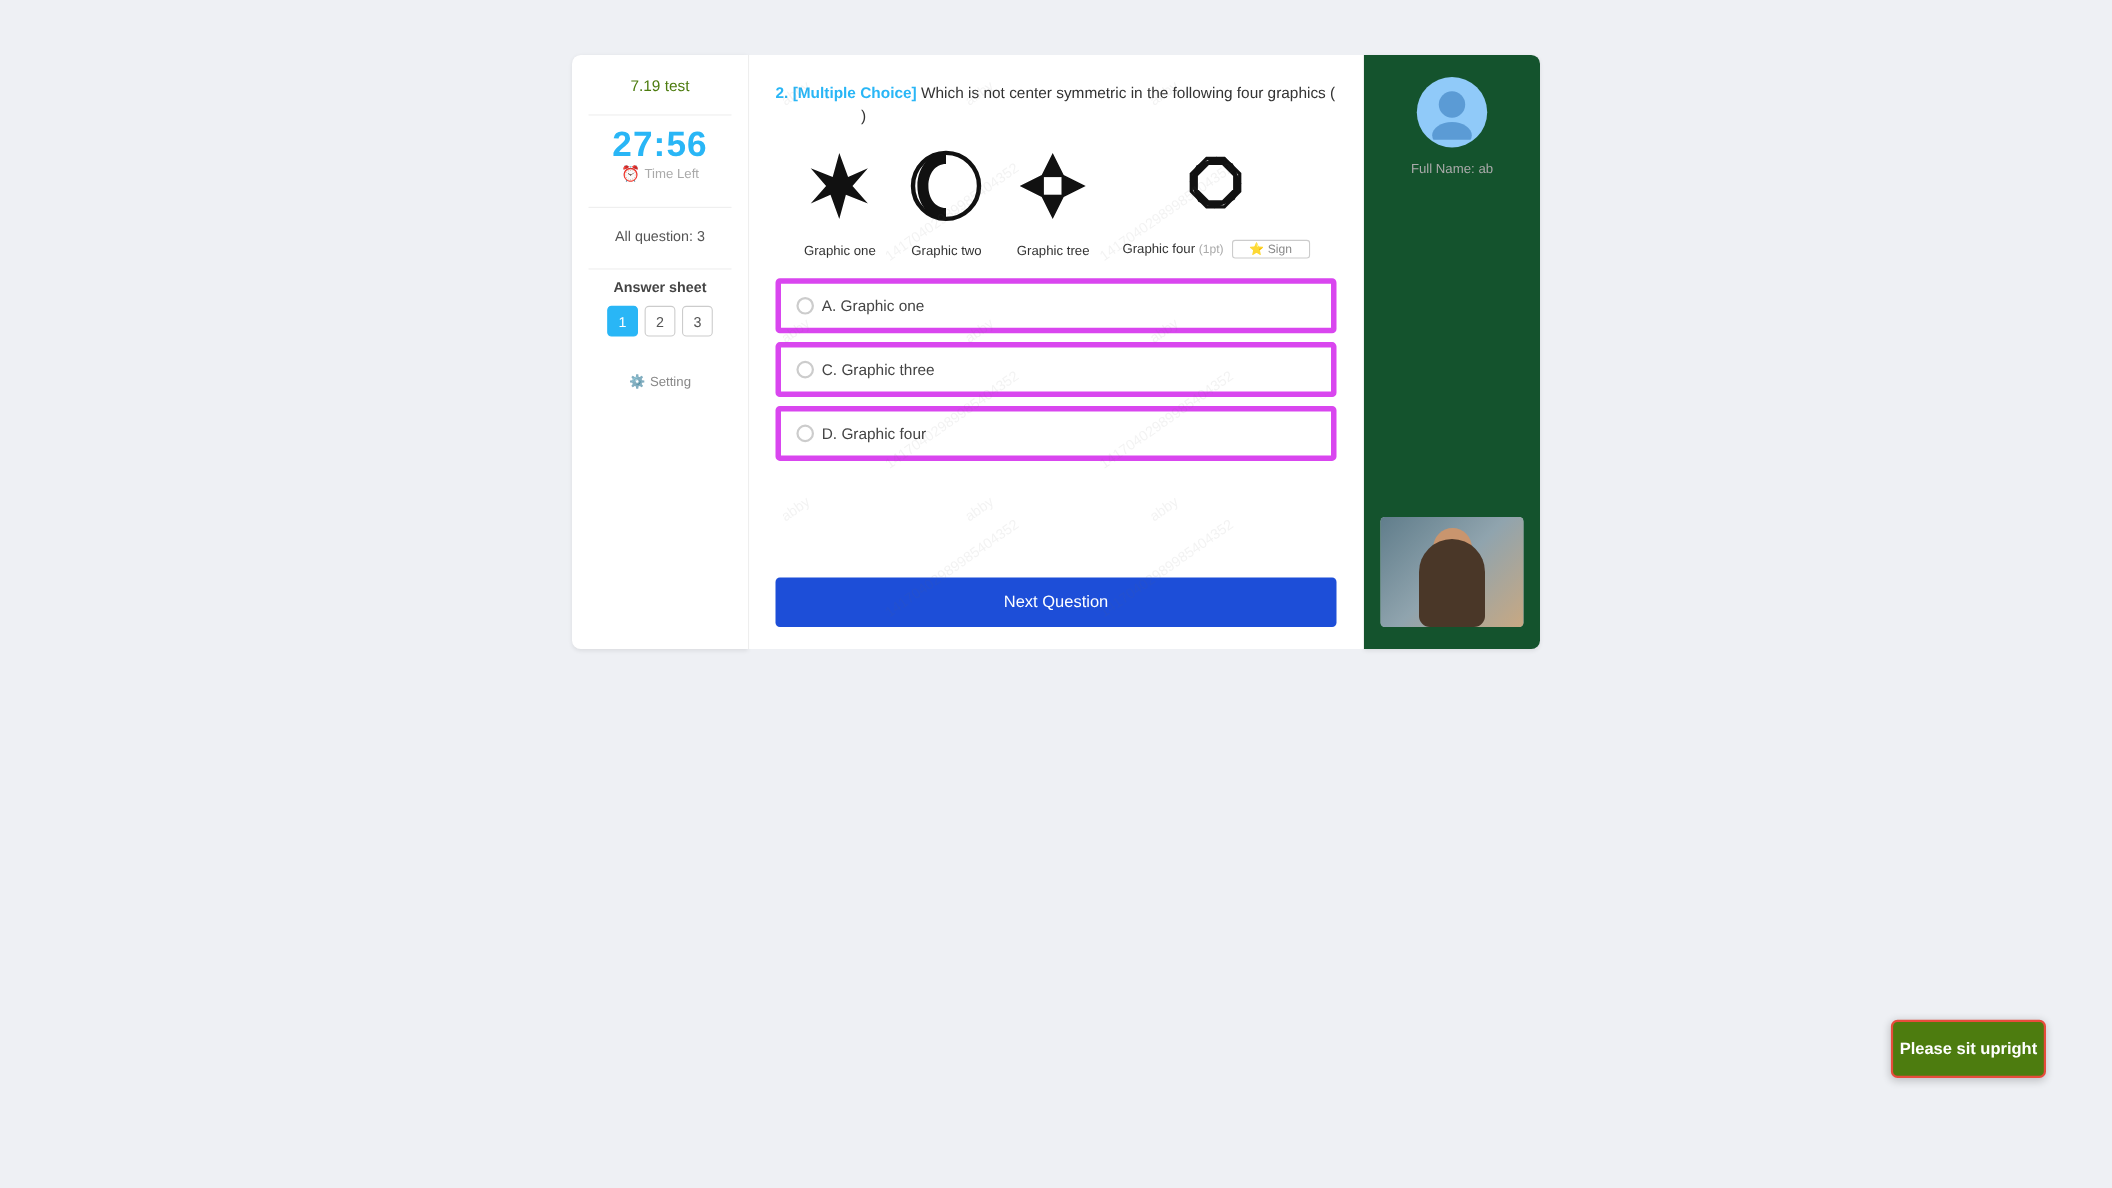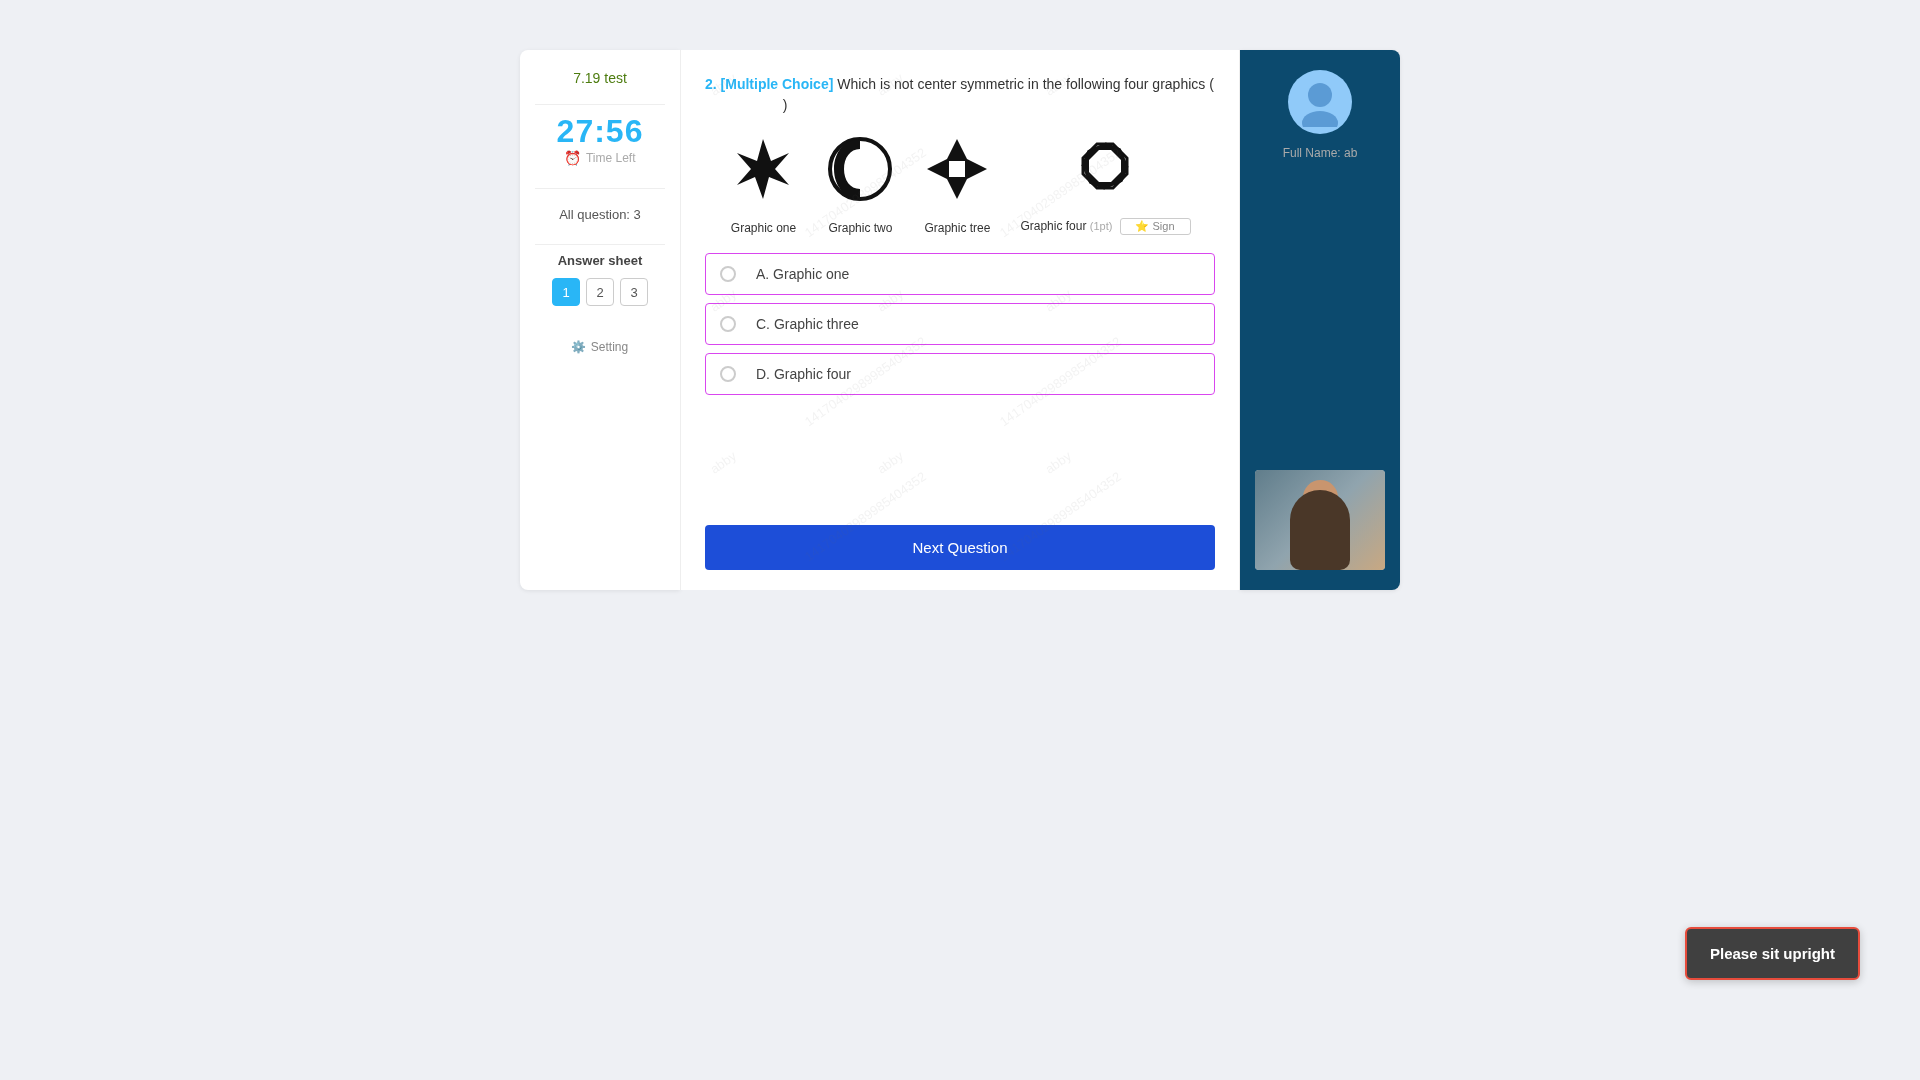--- a/index.html
+++ b/index.html
@@ -230,23 +230,23 @@
     .options-list {
       display: flex;
       flex-direction: column;
       gap: 8px;
       flex: 1;
     }
 
     .option-item {
       display: flex;
       align-items: flex-end;
-      gap: 20px;
+      gap: 7px;
       padding: 12px 14px;
-      border: 1px solid #d946ef;
+      border: 5px solid #d946ef;
       border-radius: 4px;
       font-size: 14px;
       color: #444;
       cursor: pointer;
     }
 
     .option-radio {
       width: 16px;
       height: 16px;
       border-radius: 50%;
@@ -278,21 +278,21 @@
       border: none;
       border-radius: 4px;
       padding: 14px 0;
       font-size: 15px;
       cursor: pointer;
       width: 100%;
     }
 
     
     .right-panel {
-      background: #0c4a6e;
+      background: #14532d;
       border-radius: 8px;
       width: 160px;
       min-height: 540px;
       padding: 20px 15px;
       display: flex;
       flex-direction: column;
       align-items: center;
       box-shadow: 0 1px 4px rgba(0,0,0,0.08);
       border-top-left-radius: 0;
       border-bottom-left-radius: 0;
@@ -365,24 +365,24 @@
       position: absolute;
       bottom: 55px;
       left: 48px;
     }
 
     
     .sit-upright-alert {
       position: absolute;
       bottom: 100px;
       right: 60px;
-      background: #404040;
+      background: #4d7c0f;
       color: #fff;
       border-radius: 6px;
-      padding: 16px 23px;
+      padding: 16px 6px;
       font-size: 15px;
       font-weight: bold;
       border: 2px solid #e74c3c;
       box-shadow: 0 2px 8px rgba(0,0,0,0.2);
     }
 
     
     svg { display: block; }
   </style>
 </head>

